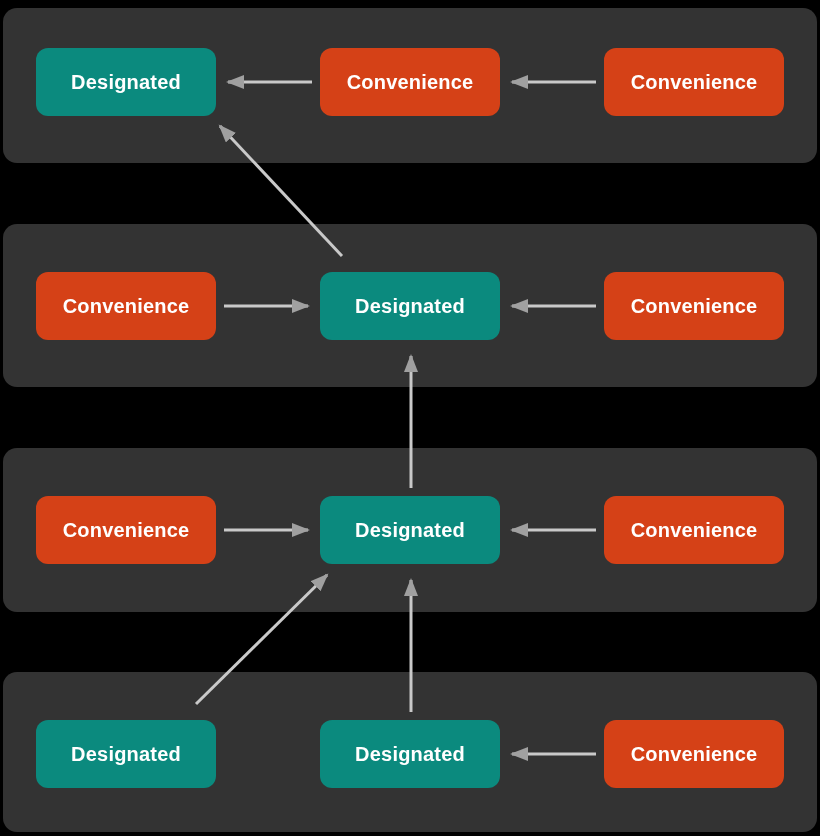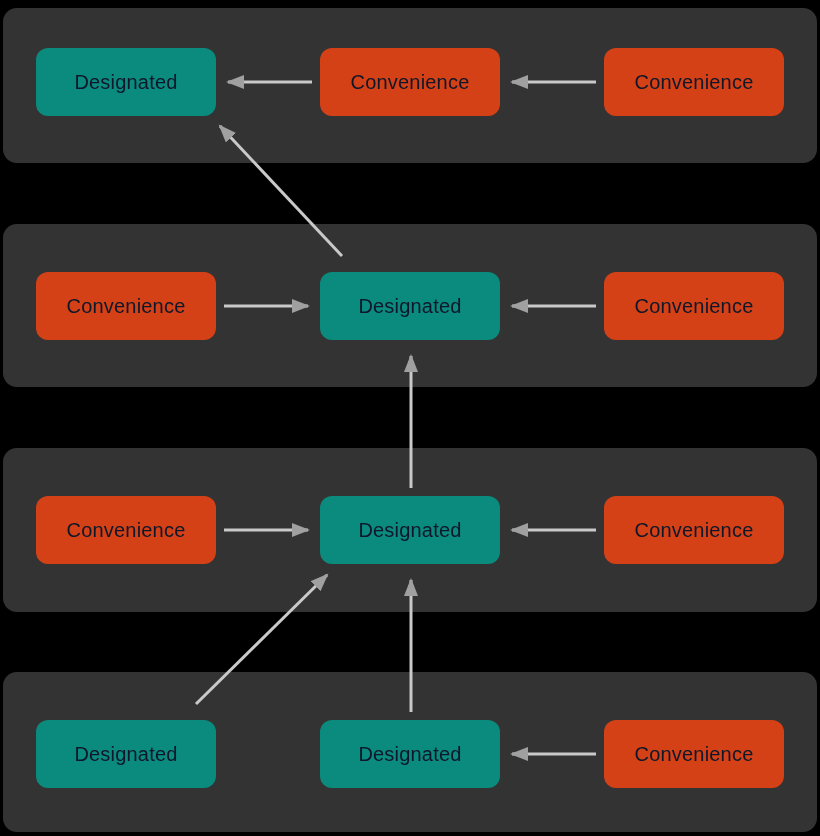--- a/index.html
+++ b/index.html
@@ -27,23 +27,23 @@
   #band-3 { top: 448px; height: 164px; }
   #band-4 { top: 672px; height: 160px; }
   .node {
     position: absolute;
     width: 180px;
     height: 68px;
     border-radius: 12px;
     display: flex;
     align-items: center;
     justify-content: center;
-    color: #0f172a;
+    color: #ffffff;
     font-size: 20px;
-    font-weight: 400;
+    font-weight: 700;
     letter-spacing: 0.2px;
   }
   .col-left   { left: 36px;  }
   .col-center { left: 320px; }
   .col-right  { left: 604px; }
   .row-1 { top: 48px;  }
   .row-2 { top: 272px; }
   .row-3 { top: 496px; }
   .row-4 { top: 720px; }
   #edge-layer {

